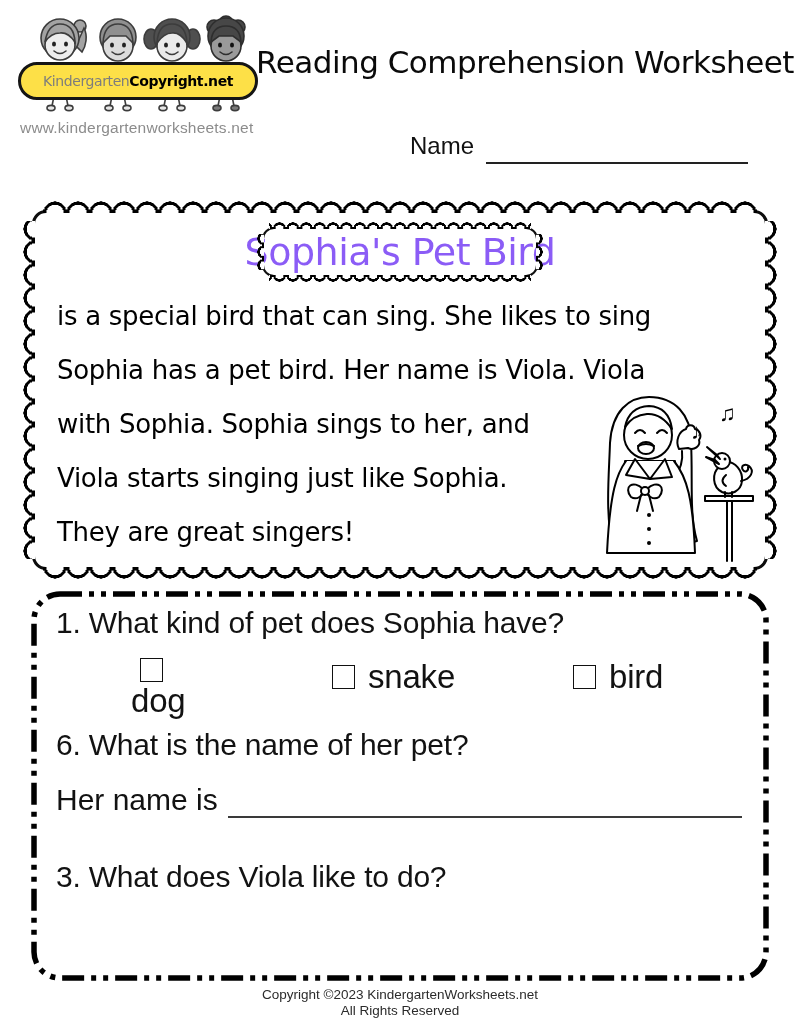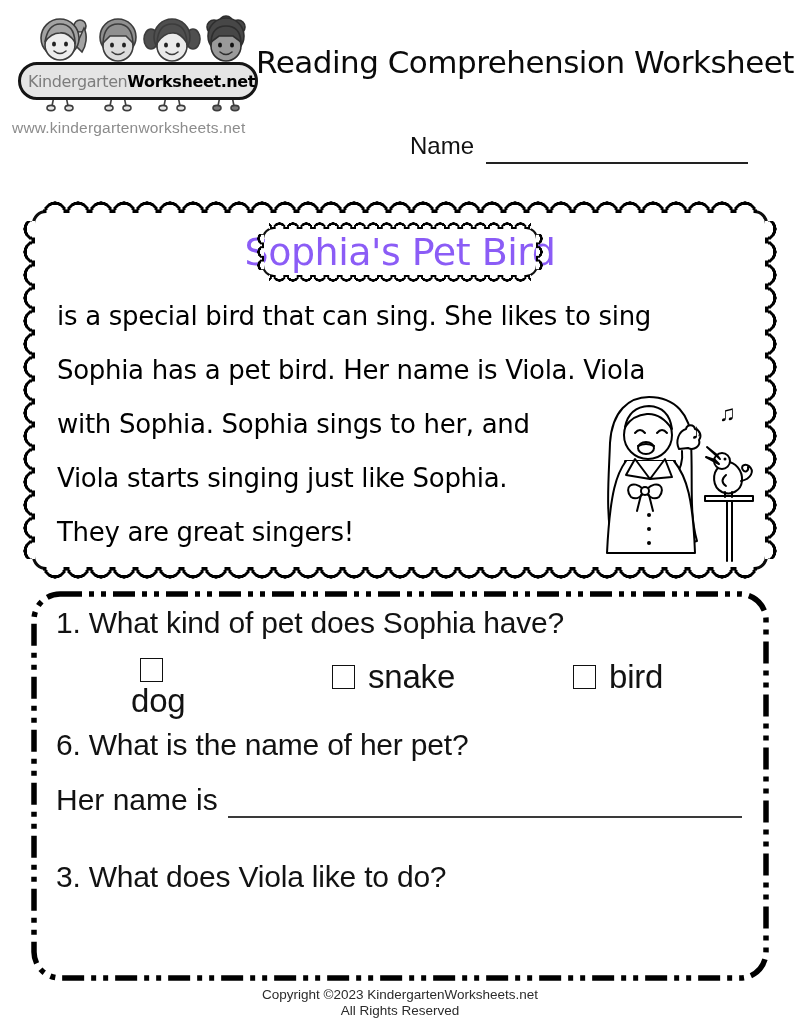--- a/index.html
+++ b/index.html
@@ -6,28 +6,28 @@
   body{
     width:800px;height:1035px;position:relative;background:#ffffff;
     font-family:"Liberation Sans", sans-serif;color:#000;overflow:hidden;
   }
 
   
   .logo{position:absolute;left:18px;top:12px;width:244px;height:104px;}
   .logo svg{position:absolute;left:0;top:0;}
   .logo-banner{
     position:absolute;left:0;top:50px;width:234px;height:32px;
-    background:#e5e5e5;border:3px solid #151515;border-radius:19px;
-    display:flex;align-items:center;justify-content:flex-end;white-space:nowrap;
-    font-family:"DejaVu Sans", sans-serif;font-size:16px;letter-spacing:-0.4px;
+    background:#fde047;border:3px solid #151515;border-radius:19px;
+    display:flex;align-items:center;justify-content:center;white-space:nowrap;
+    font-family:"DejaVu Sans", sans-serif;font-size:14px;letter-spacing:-0.4px;
   }
   .logo-banner .part-gray{color:#7d7d7d;}
   .logo-banner .part-black{color:#000;font-weight:700;}
   .site-url{
-    position:absolute;left:12px;top:119px;
+    position:absolute;left:20px;top:119px;
     font-size:15.5px;color:#8c8c8c;letter-spacing:0.2px;
   }
 
   
   .page-title{
     position:absolute;left:256px;top:44px;white-space:nowrap;
     font-family:"DejaVu Sans", sans-serif;font-size:31px;color:#0a0a0a;letter-spacing:-0.5px;
   }
   .name-row{
     position:absolute;left:410px;top:128px;width:338px;
@@ -173,21 +173,21 @@
       <path d="M160,84 L162,94" fill="none"></path>
         <ellipse cx="163" cy="96" rx="4" ry="2.6"></ellipse>
       <path d="M202,84 L200,94" fill="none"></path>
         <ellipse cx="199" cy="96" rx="4" ry="2.6" fill="#7a7a7a"></ellipse>
       <path d="M214,84 L216,94" fill="none"></path>
         <ellipse cx="217" cy="96" rx="4" ry="2.6" fill="#7a7a7a"></ellipse>
     </g>
   </svg>
   <div class="logo-banner">
     <span class="part-gray">Kindergarten</span>
-      <span class="part-black">Worksheet.net</span>
+      <span class="part-black">Copyright.net</span>
   </div>
 </div>
 <div class="site-url">www.kindergartenworksheets.net</div>
 
 <div class="page-title">Reading Comprehension Worksheet</div>
 <div class="name-row">
   <span class="name-label">Name</span>
   <div class="name-line"></div>
 </div>
 

